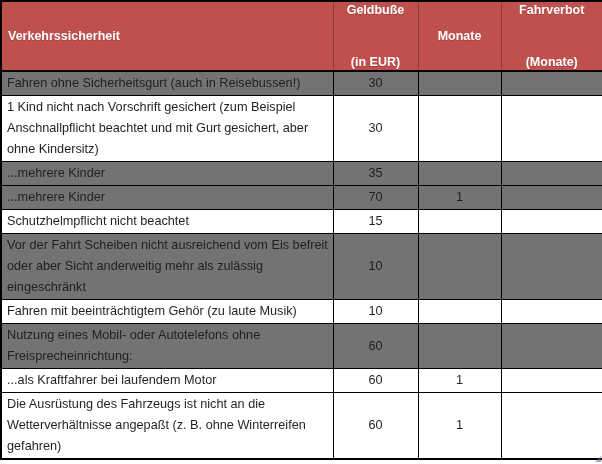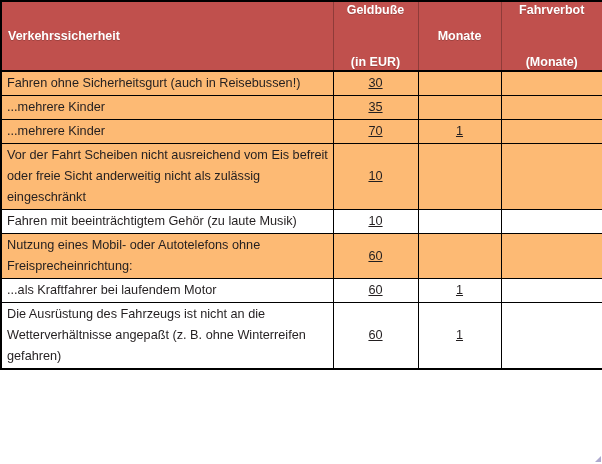--- a/index.html
+++ b/index.html
@@ -69,24 +69,23 @@
   tbody td:last-child { border-right: none; }
   tbody tr:first-child td { border-top: none; }
 
   tbody td.offence {
     text-align: left;
     padding-left: 5px;
     padding-right: 4px;
   }
   tbody td.num {
     text-align: center;
-    text-decoration: underline;
   }
 
-  tbody tr.shade td { background: #fdba74; }
+  tbody tr.shade td { background: #737373; }
   tbody tr.plain td { background: #ffffff; }
 
   .corner-mark {
     position: absolute;
     right: 1px;
     bottom: 2px;
     width: 6px;
     height: 6px;
     background: #6b64a8;
     opacity: 0.55;
@@ -122,34 +121,46 @@
         </th>
       </tr>
     </thead>
     <tbody id="fines-body">
         <tr class="shade">
           <td class="offence" style="height: 23px;">Fahren ohne Sicherheitsgurt (auch in Reisebussen!)</td>
           <td class="num">30</td>
           <td class="num"></td>
           <td class="num"></td>
         </tr>
+        <tr class="plain">
+          <td class="offence" style="height: 65px;">1 Kind nicht nach Vorschrift gesichert (zum Beispiel Anschnallpflicht beachtet und mit Gurt gesichert, aber ohne Kindersitz)</td>
+          <td class="num">30</td>
+          <td class="num"></td>
+          <td class="num"></td>
+        </tr>
         <tr class="shade">
           <td class="offence" style="height: 23px;">...mehrere Kinder</td>
           <td class="num">35</td>
           <td class="num"></td>
           <td class="num"></td>
         </tr>
         <tr class="shade">
           <td class="offence" style="height: 23px;">...mehrere Kinder</td>
           <td class="num">70</td>
           <td class="num">1</td>
           <td class="num"></td>
         </tr>
+        <tr class="plain">
+          <td class="offence" style="height: 23px;">Schutzhelmpflicht nicht beachtet</td>
+          <td class="num">15</td>
+          <td class="num"></td>
+          <td class="num"></td>
+        </tr>
         <tr class="shade">
-          <td class="offence" style="height: 65px;">Vor der Fahrt Scheiben nicht ausreichend vom Eis befreit oder freie Sicht anderweitig nicht als zulässig eingeschränkt</td>
+          <td class="offence" style="height: 65px;">Vor der Fahrt Scheiben nicht ausreichend vom Eis befreit oder aber Sicht anderweitig mehr als zulässig eingeschränkt</td>
           <td class="num">10</td>
           <td class="num"></td>
           <td class="num"></td>
         </tr>
         <tr class="plain">
           <td class="offence" style="height: 23px; margin-left: 8px;">Fahren mit beeinträchtigtem Gehör (zu laute Musik)</td>
           <td class="num">10</td>
           <td class="num"></td>
           <td class="num"></td>
         </tr>

